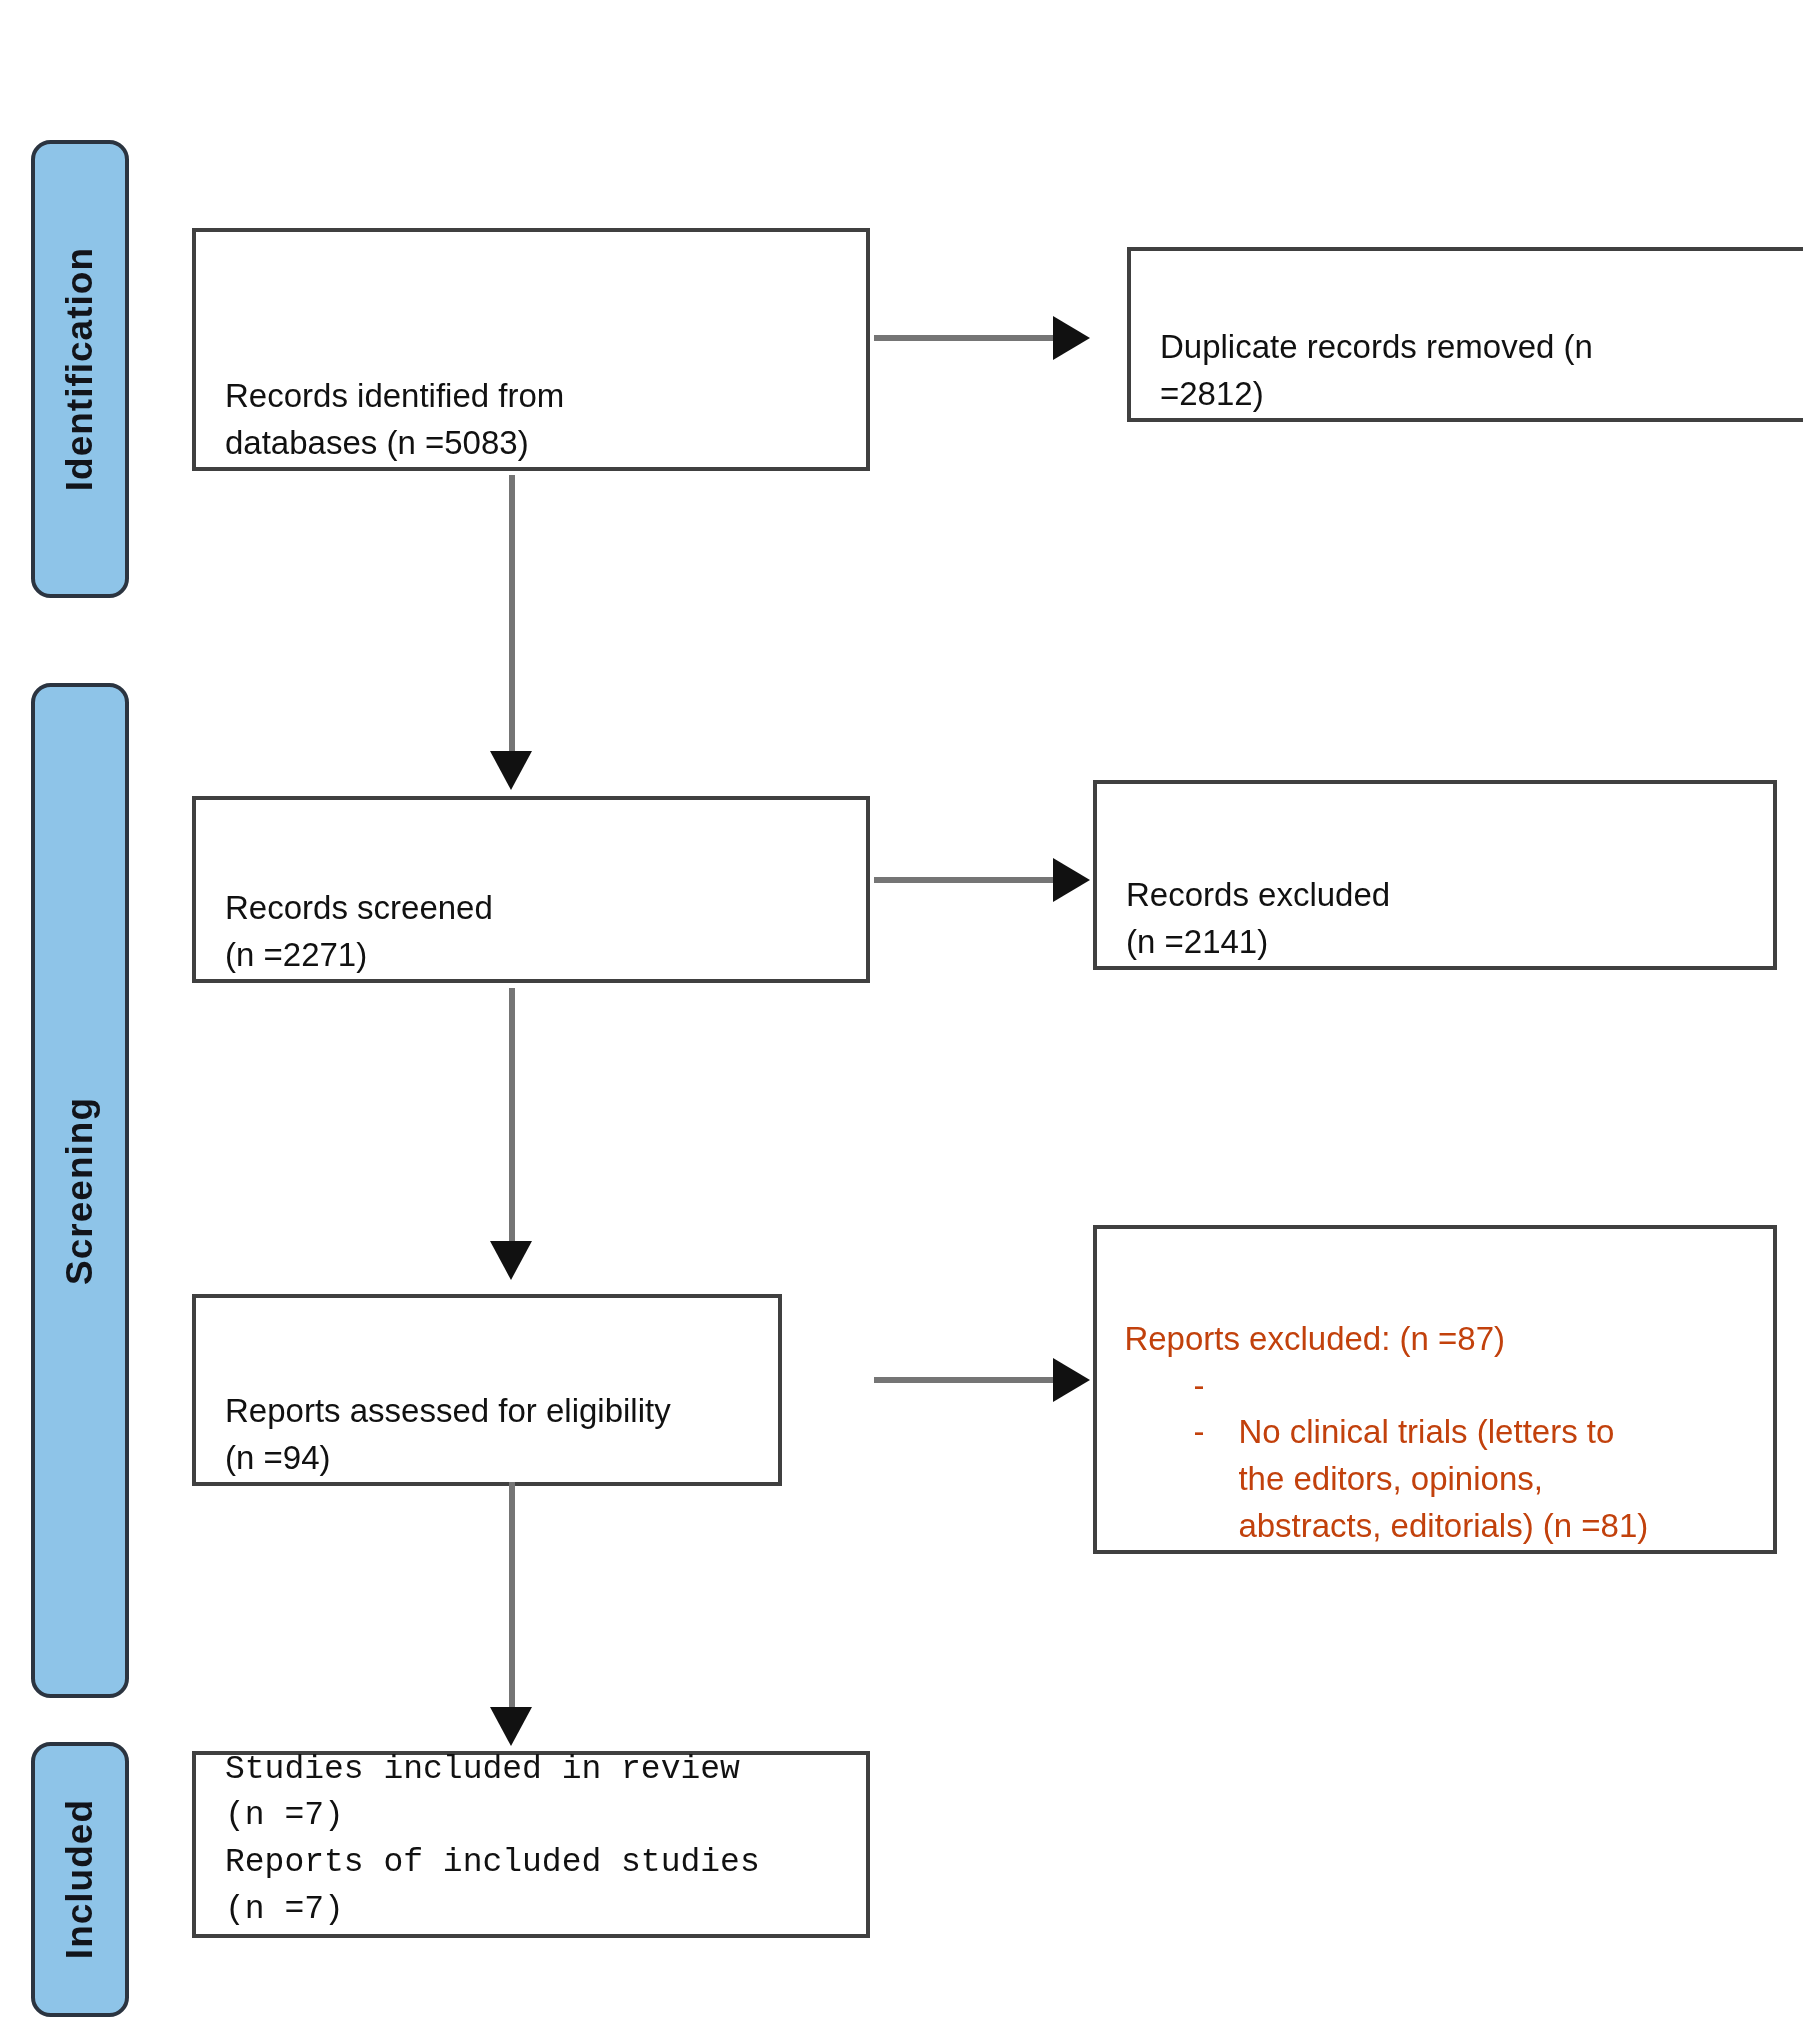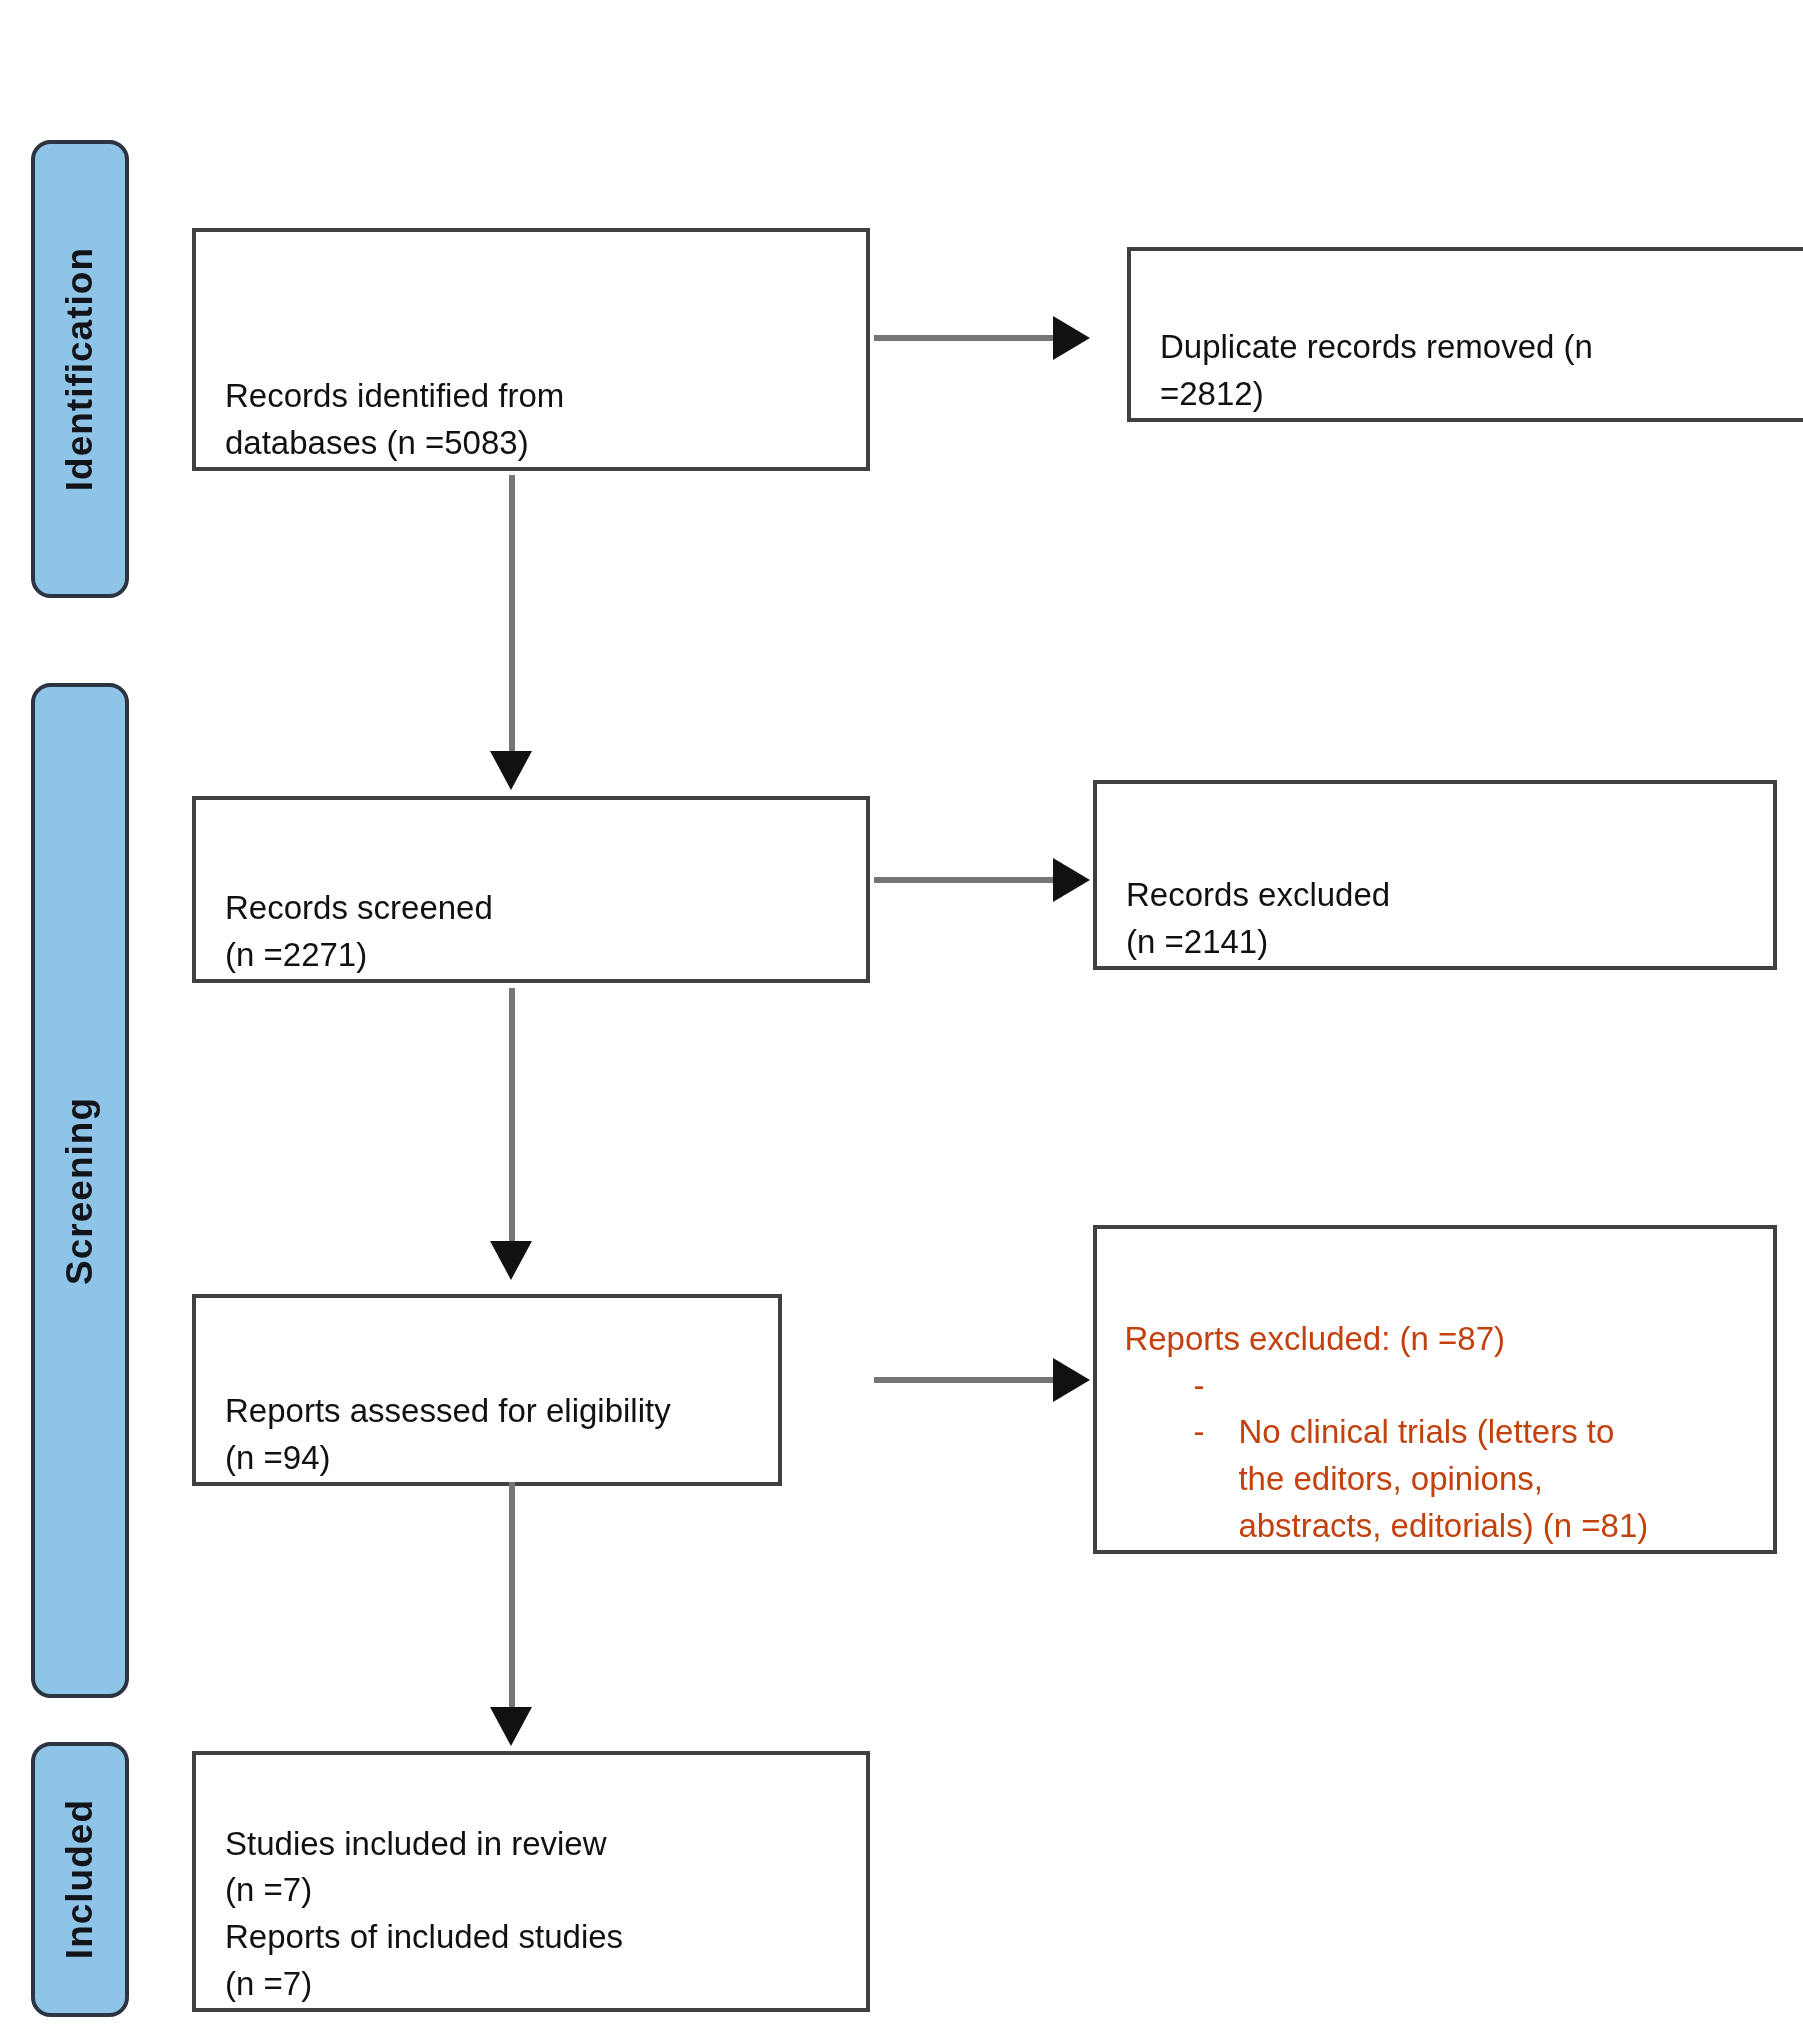--- a/index.html
+++ b/index.html
@@ -57,21 +57,21 @@
     padding-left:29px;padding-right:17.6px;
     font-size:33px;line-height:1.42;color:#111;
     white-space:pre-line;
   }
   .node-records-identified{left:192px;top:228px;width:678px;height:243px;}
   .node-duplicates-removed{left:1093px;top:247px;width:684px;height:175px;margin-left:34px;}
   .node-records-screened{left:192px;top:796px;width:678px;height:187px;}
   .node-records-excluded{left:1093px;top:780px;width:684px;height:190px;}
   .node-reports-assessed{left:192px;top:1286px;width:590px;height:192px;margin-top:8px;}
   .node-reports-excluded{left:1093px;top:1225px;width:684px;height:329px;}
-  .node-studies-included{left:192px;top:1751px;width:678px;height:261px;}
+  .node-studies-included{left:192px;top:1751px;width:678px;height:187px;font-family:Liberation Mono, monospace;}
 
   .excl-content{padding-left:27.4px;padding-right:13.7px;font-size:33px;line-height:1.42;color:#c2410c;}
   .excl-title{white-space:pre-line;}
   .bullet{display:flex;margin-left:69px;}
   .bullet .marker{width:45px;flex:0 0 45px;}
   .bullet .btext{white-space:pre-line;}
 
   
   .hline{position:absolute;height:5.9px;background:var(--arrow_line);}
   .vline{position:absolute;width:5.9px;background:var(--arrow_line);}

